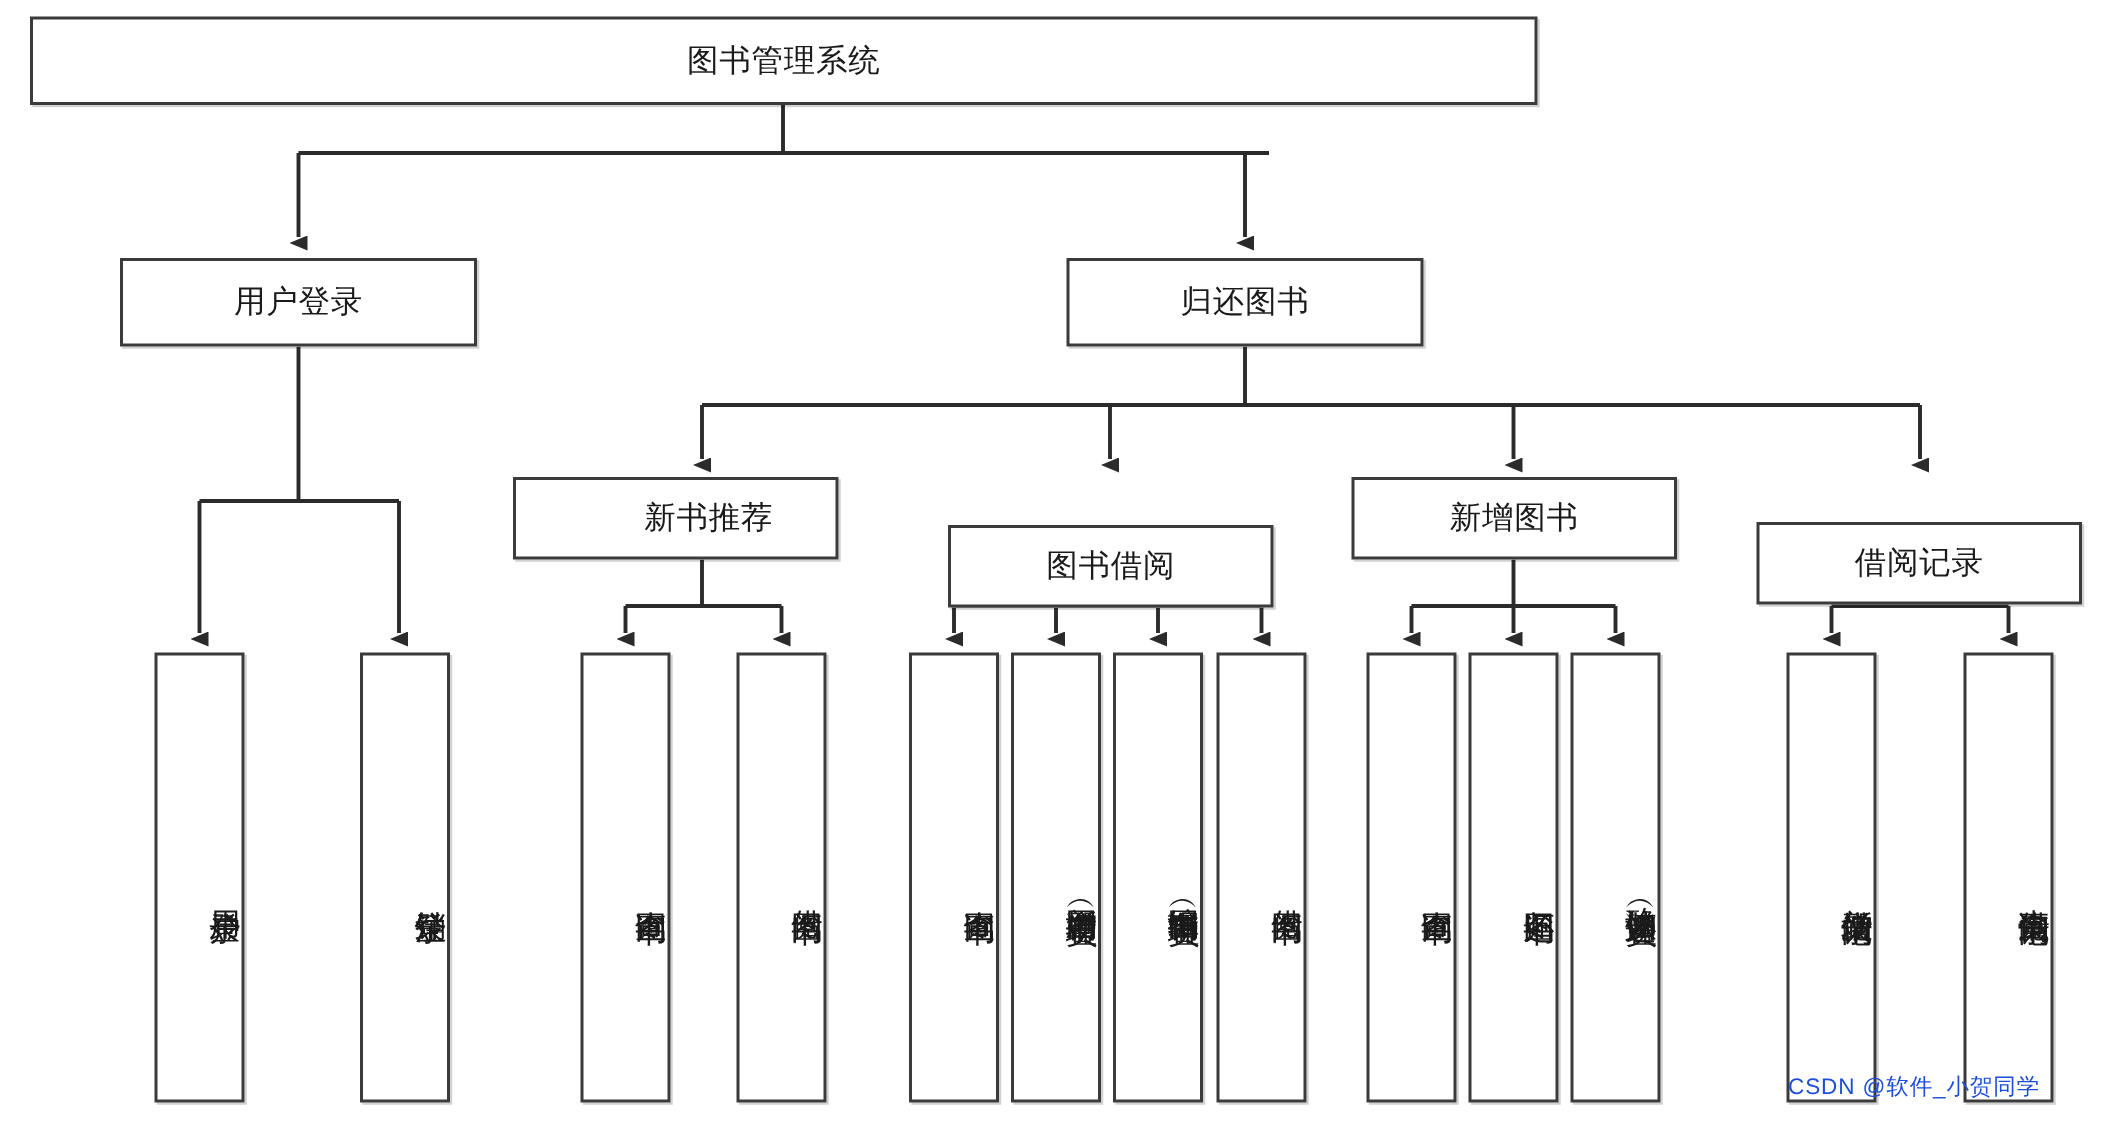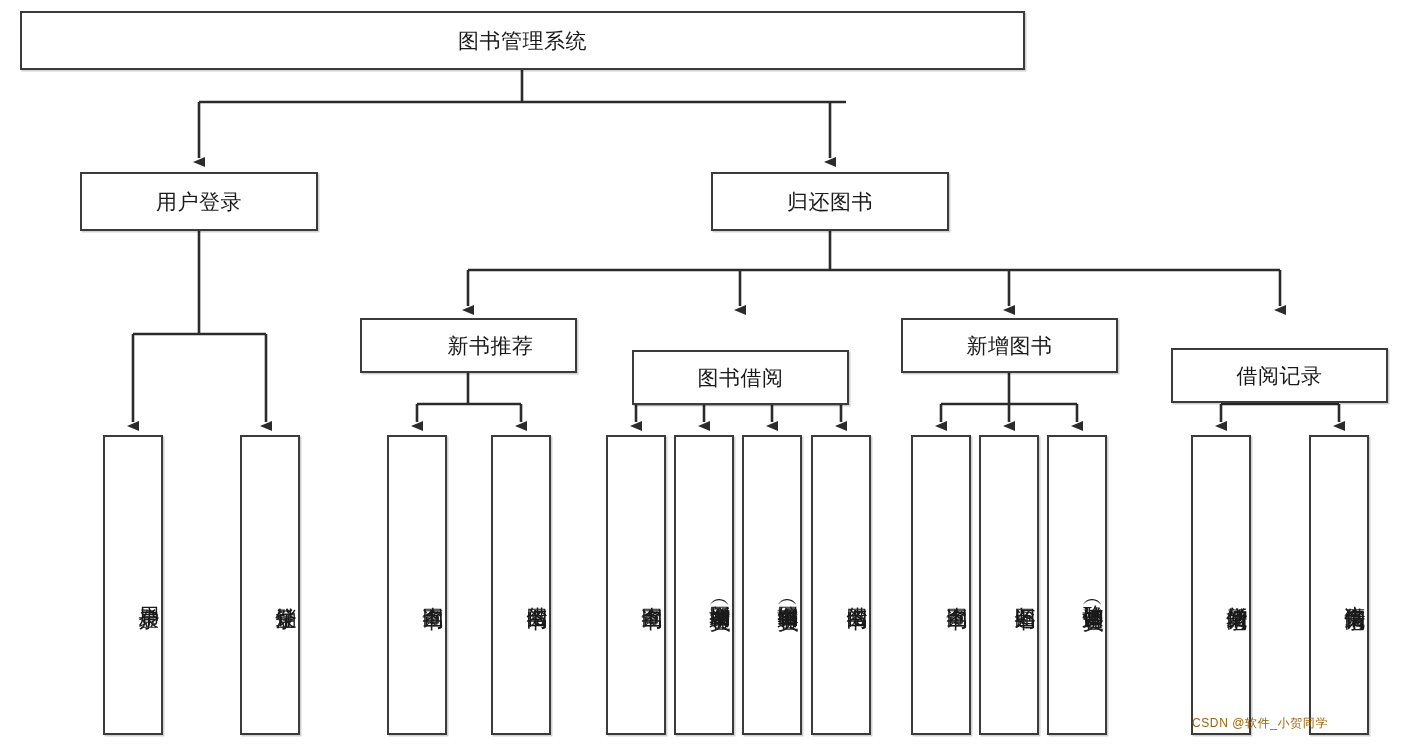--- a/index.html
+++ b/index.html
@@ -55,22 +55,22 @@
     line-height: 1.12;
     letter-spacing: 1px;
   }
   .node.v .vlabel {
     writing-mode: vertical-rl;
     text-orientation: upright;
     white-space: pre-line;
   }
   .watermark {
     position: absolute;
-    color: #a16207;
-    font-size: 12px;
+    color: #1d4ed8;
+    font-size: 15px;
     letter-spacing: 0.6px;
     white-space: nowrap;
     user-select: none;
   }
 </style>
 </head>
 <body>
 
 <div id="canvas">
 
@@ -132,21 +132,21 @@
   </div>
 
   <div class="node h" style="left:80px; top:172px; width:238px; height:59px;">
     <span>用户登录</span>
   </div>
 
   <div class="node h" style="left:711px; top:172px; width:238px; height:59px;">
     <span>归还图书</span>
   </div>
 
-  <div class="node h" style="left:360px; top:318px; width:217px; height:55px;padding-left:44px;">
+  <div class="node h" style="left:342px; top:318px; width:217px; height:55px;padding-left:44px;">
     <span>新书推荐</span>
   </div>
 
   <div class="node h" style="left:632px; top:318px; width:217px; height:55px;margin-top:32px;">
     <span>图书借阅</span>
   </div>
 
   <div class="node h" style="left:901px; top:318px; width:217px; height:55px;">
     <span>新增图书</span>
   </div>

